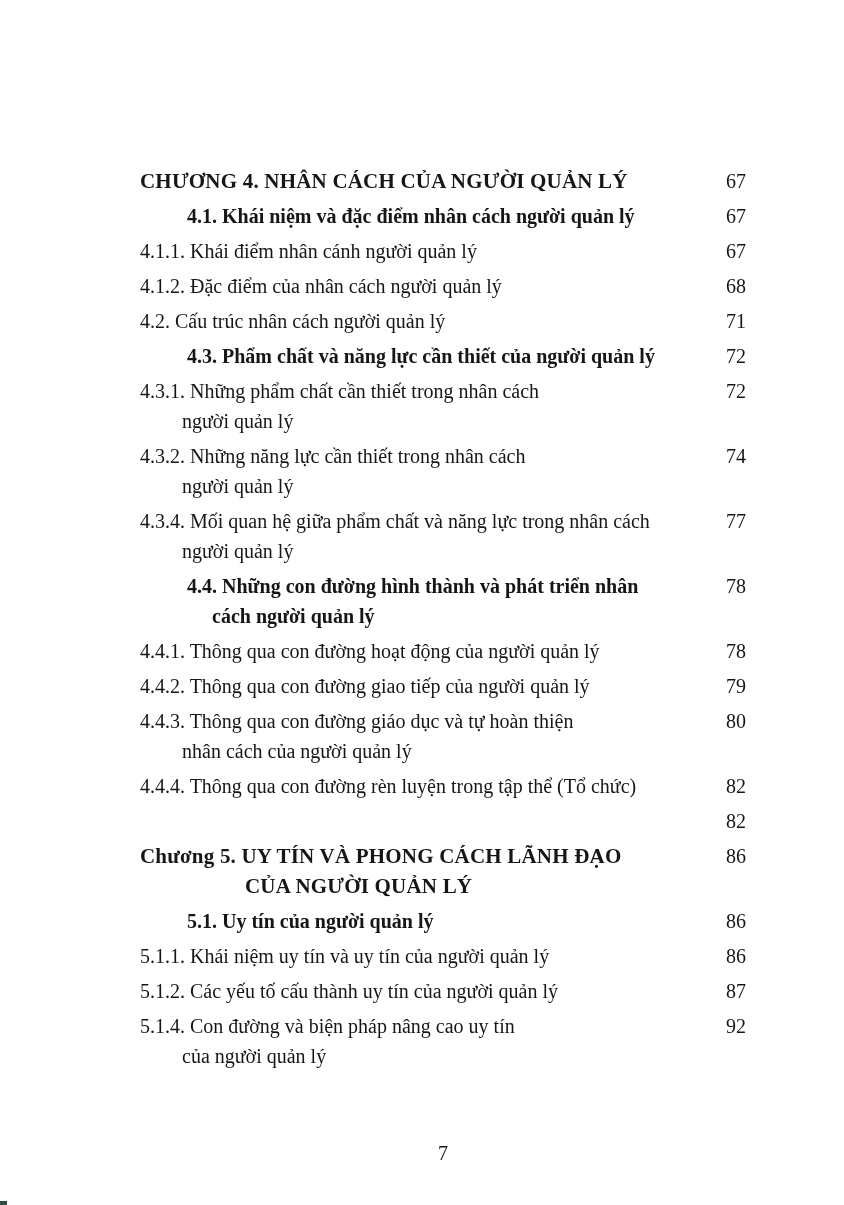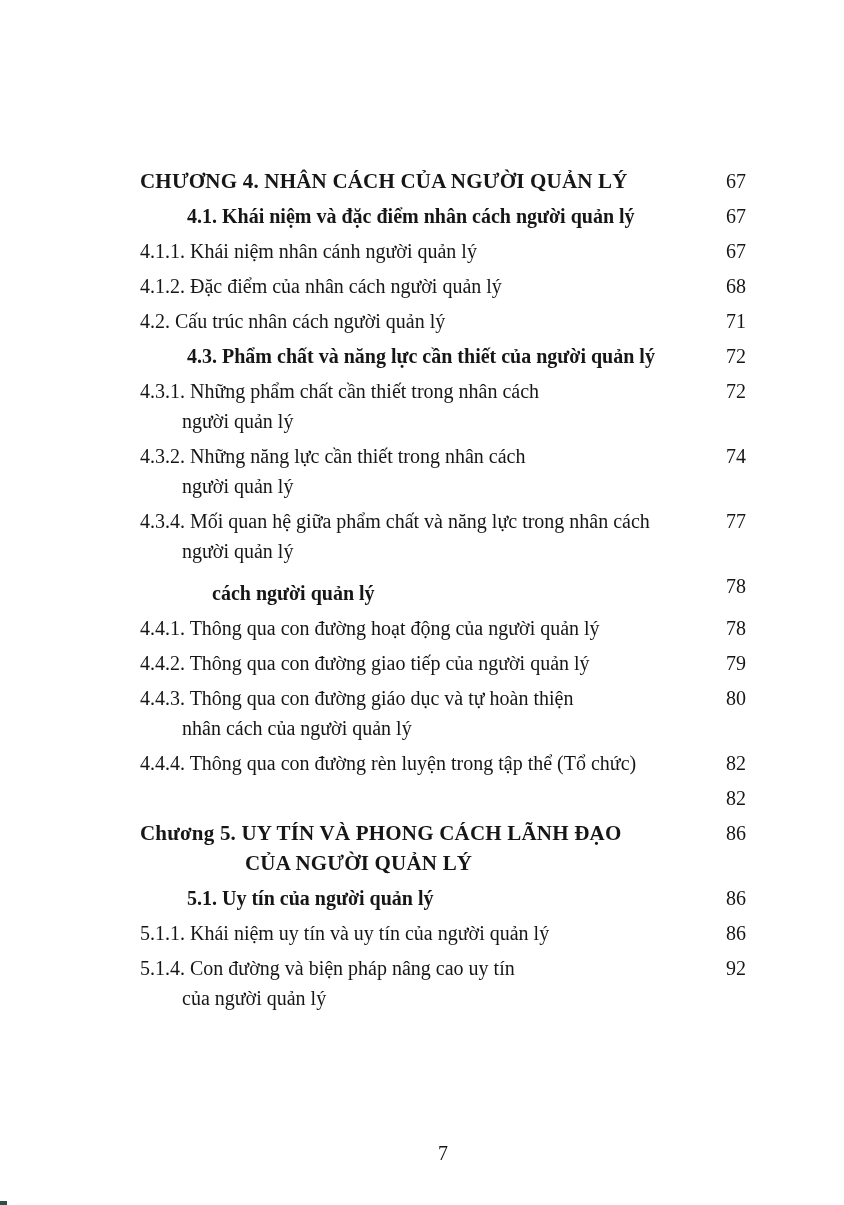--- a/index.html
+++ b/index.html
@@ -96,21 +96,21 @@
 
   <div class="row bold">
     <div class="text">
         <div class="l1">4.1. Khái niệm và đặc điểm nhân cách người quản lý</div>
       </div>
     <div class="pagenum">67</div>
   </div>
 
   <div class="row">
     <div class="text">
-        <div class="l1">4.1.1. Khái niệm nhân cánh người quản lý</div>
+        <div class="l1">4.1.1. Khái điểm nhân cánh người quản lý</div>
       </div>
     <div class="pagenum">67</div>
   </div>
 
   <div class="row">
     <div class="text">
         <div class="l1">4.1.2. Đặc điểm của nhân cách người quản lý</div>
       </div>
     <div class="pagenum">68</div>
   </div>
@@ -148,20 +148,21 @@
   <div class="row">
     <div class="text">
       <div class="l1">4.3.4. Mối quan hệ giữa phẩm chất và năng lực trong nhân cách</div>
       <div class="l2">người quản lý</div>
     </div>
     <div class="pagenum">77</div>
   </div>
 
   <div class="row bold indent-sm">
     <div class="text">
+      <div class="l1">4.4. Những con đường hình thành và phát triển nhân</div>
       <div class="l2">cách người quản lý</div>
     </div>
     <div class="pagenum">78</div>
   </div>
 
   <div class="row">
     <div class="text">
         <div class="l1">4.4.1. Thông qua con đường hoạt động của người quản lý</div>
       </div>
     <div class="pagenum">78</div>
@@ -210,20 +211,26 @@
     <div class="pagenum">86</div>
   </div>
 
   <div class="row">
     <div class="text">
         <div class="l1">5.1.1. Khái niệm uy tín và uy tín của người quản lý</div>
       </div>
     <div class="pagenum">86</div>
   </div>
 
+  <div class="row">
+    <div class="text">
+        <div class="l1">5.1.2. Các yếu tố cấu thành uy tín của người quản lý</div>
+      </div>
+    <div class="pagenum">87</div>
+  </div>
 
 
   <div class="row">
     <div class="text">
       <div class="l1">5.1.4. Con đường và biện pháp nâng cao uy tín</div>
       <div class="l2">của người quản lý</div>
     </div>
     <div class="pagenum">92</div>
   </div>
 

